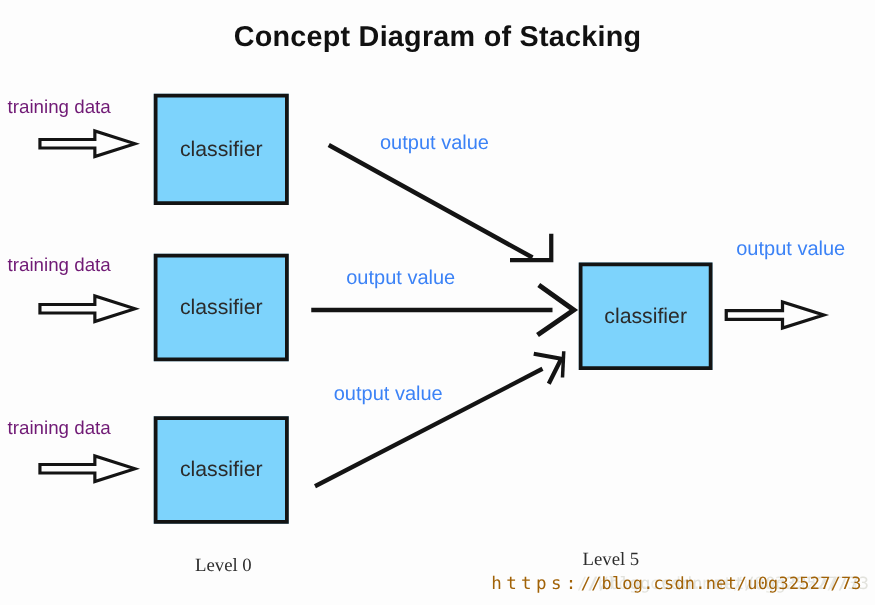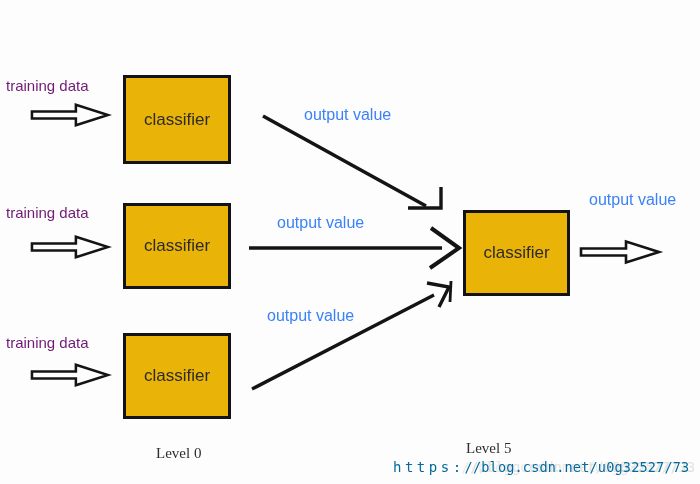--- a/index.html
+++ b/index.html
@@ -11,43 +11,44 @@
   }
   .title{
     position:absolute;left:0;top:16px;width:100%;margin:0;
     text-align:center;font-size:23px;font-weight:bold;color:#111;
     letter-spacing:0.2px;
   }
   .lbl{position:absolute;font-size:15px;color:#701a75;white-space:nowrap;}
   .out-lbl{position:absolute;font-size:16px;color:#3b82f6;white-space:nowrap;}
   .cap{position:absolute;font-size:15px;color:#2d2d2d;white-space:nowrap;font-family:Liberation Serif, serif;}
   .box{
-    position:absolute;border:3px solid #131313;background:#eab308;
+    position:absolute;border:3px solid #131313;background:#7dd3fc;
     display:flex;align-items:center;justify-content:center;
     box-sizing:border-box;
   }
   .box span{font-size:17px;color:#2b2b2b;}
   .block-arrow{position:absolute;}
   .connectors{position:absolute;left:0;top:0;width:700px;height:484px;}
   .watermark{
     position:absolute;left:393px;top:459px;white-space:nowrap;
     font-family:"DejaVu Sans Mono",monospace;
-    color:#0369a1;font-size:14px;
+    color:#a16207;font-size:14px;
   }
   .wm-prefix{letter-spacing:3.5px;}
   .wm-rest{
     font-size:13.5px;letter-spacing:0.2px;
     text-shadow:6px 0 0 #e2e2dc,-3px 0 0 #eaeae4;
   }
 </style>
 </head>
 <body>
 
 <div class="canvas">
 
+  <h1 class="title">Concept Diagram of Stacking</h1>
 
   <div class="lbl" style="left:6px;top:77px">training data</div>
   <svg class="block-arrow" style="left:30px;top:101px" width="82" height="28" viewBox="0 0 84 28">
     <polygon points="2,10.5 47,10.5 47,3.5 80,14 47,24.5 47,17.5 2,17.5" fill="#fdfdfd" stroke="#141414" stroke-width="2.6"></polygon>
   </svg>
   <div class="box" style="left:123px;top:75px;width:108px;height:89px">
     <span>classifier</span>
   </div>
 
   <div class="lbl" style="left:6px;top:204px">training data</div>

